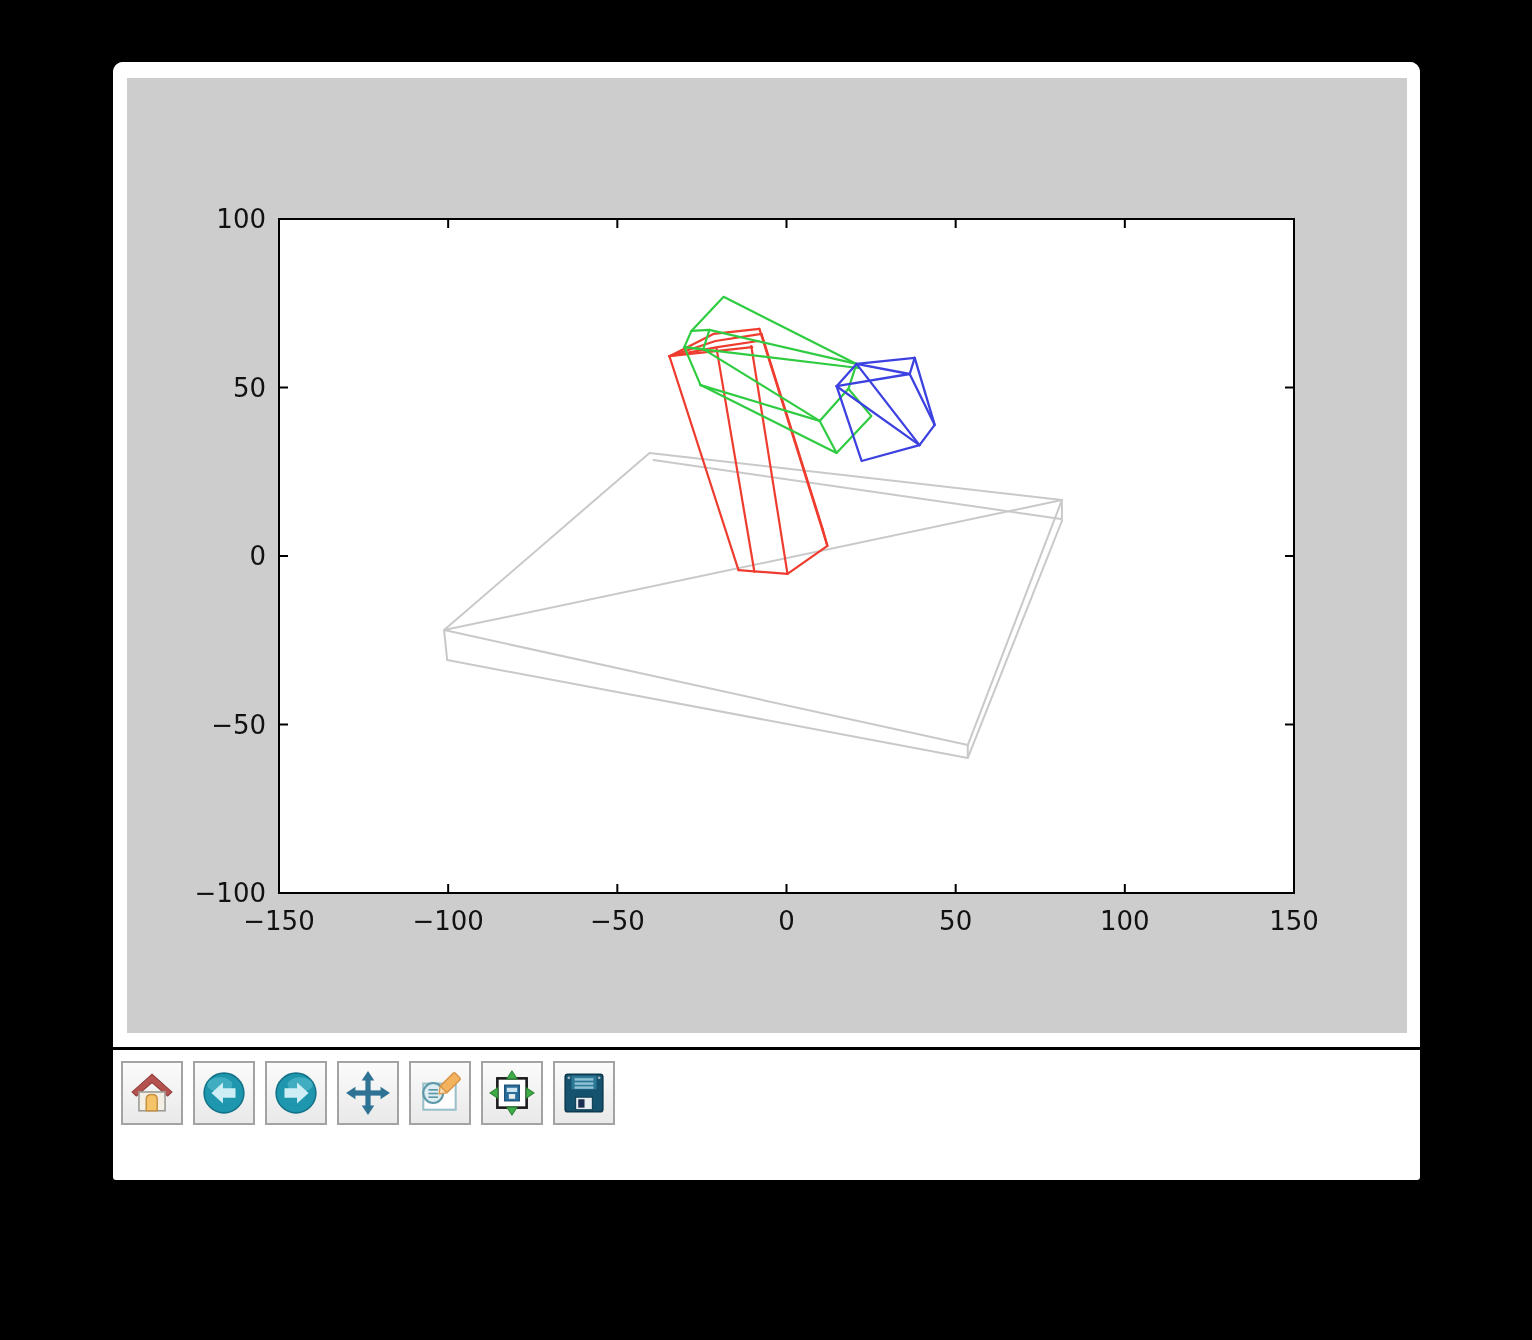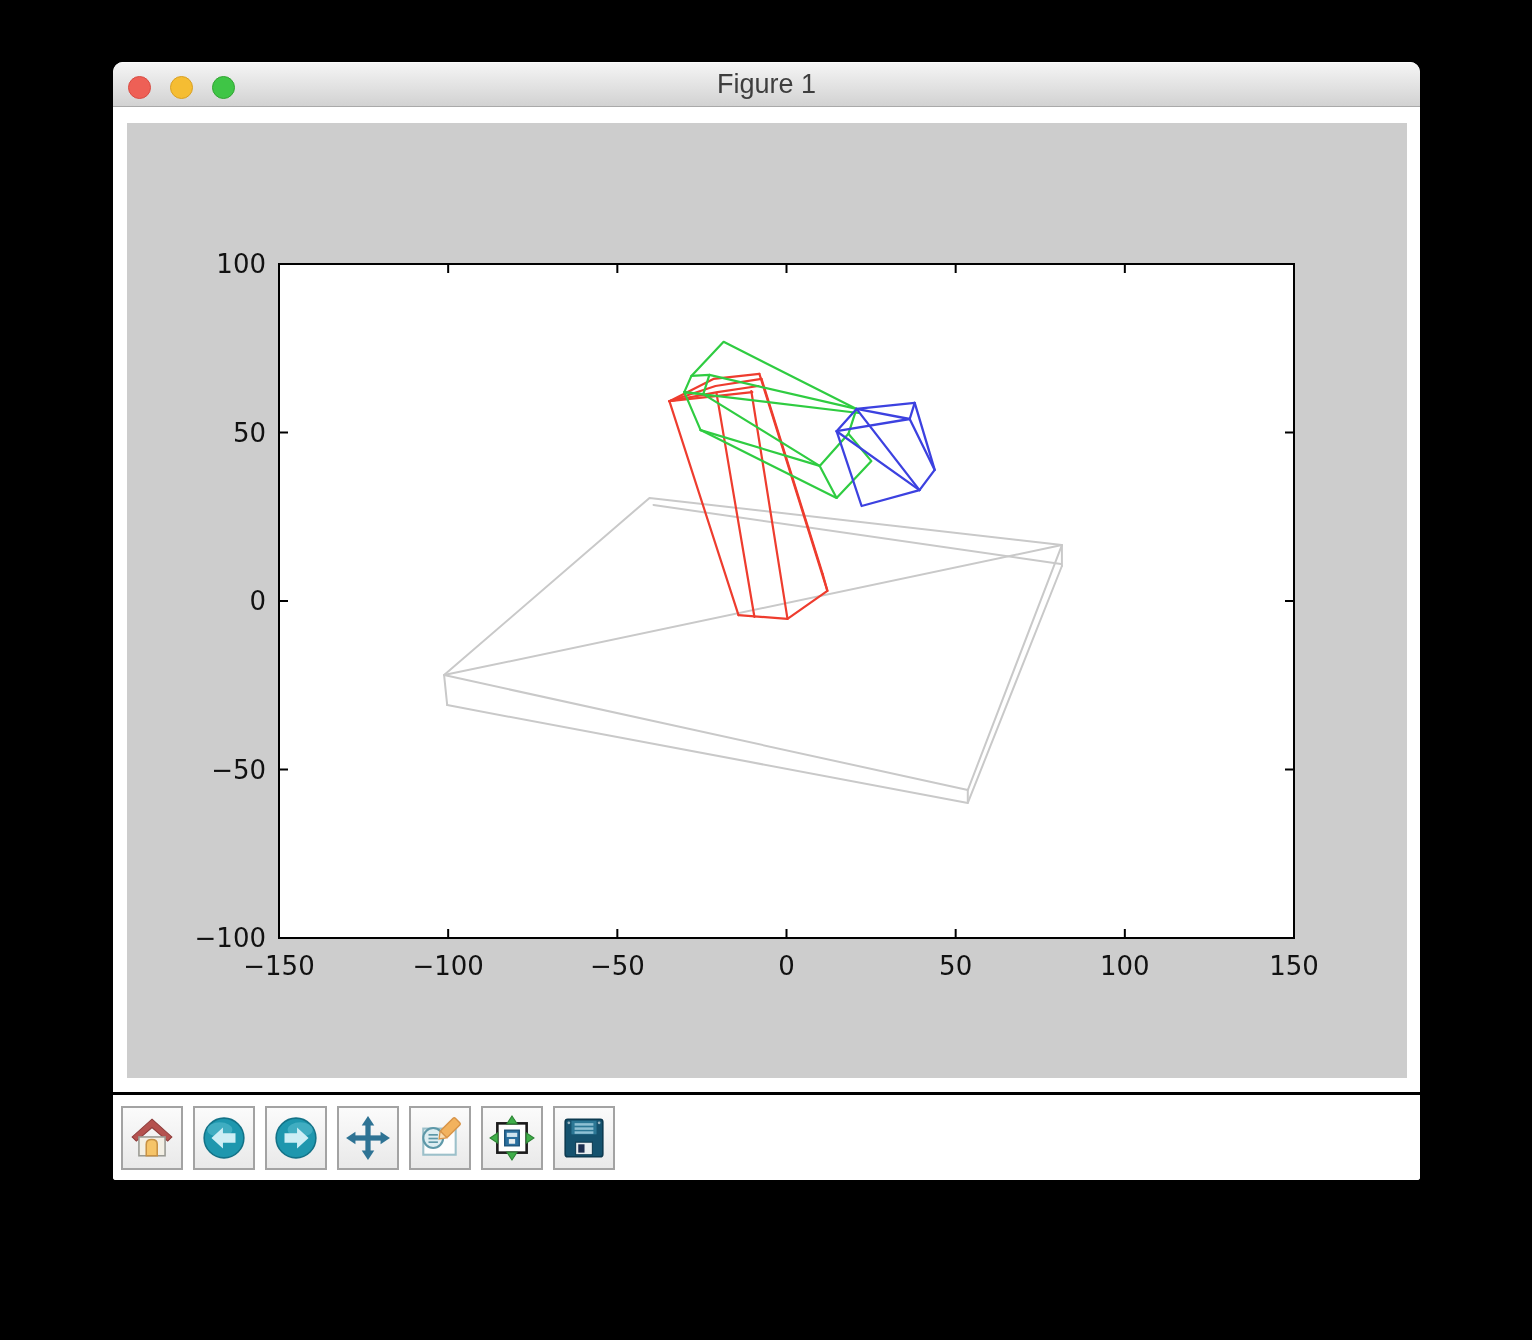--- a/index.html
+++ b/index.html
@@ -24,28 +24,20 @@
         border:2px solid #a3a3a3;box-sizing:border-box;display:flex;align-items:center;justify-content:center;
         padding:0;cursor:pointer;}
   .tbtn svg{width:46px;height:46px;display:block;}
   svg text{font-family:"DejaVu Sans","Liberation Sans",sans-serif;}
 </style>
 </head>
 <body>
 
 <div class="window">
 
-  <div class="titlebar">
-    <div class="traffic">
-      <div class="light red"></div>
-      <div class="light yellow"></div>
-      <div class="light green"></div>
-    </div>
-    <div class="titletext">Figure 1</div>
-  </div>
 
   <div class="canvas">
     <div class="figure">
       <svg id="plot-svg" width="1280" height="955" viewBox="0 0 1280 955">
           <rect x="152" y="141" width="1015" height="674" fill="#ffffff" stroke="none"></rect>
           <polyline points="317.1,552.1 522.5,374.9 934.9,422.1 840.8,667.1 317.1,552.1" fill="none" stroke="#c9c9c9" stroke-width="2" stroke-linejoin="round" stroke-linecap="round"></polyline>
           <polyline points="317.1,552.1 934.9,422.1" fill="none" stroke="#c9c9c9" stroke-width="2" stroke-linejoin="round" stroke-linecap="round"></polyline>
           <polyline points="317.1,552.1 320.2,582.1" fill="none" stroke="#c9c9c9" stroke-width="2" stroke-linejoin="round" stroke-linecap="round"></polyline>
           <polyline points="934.9,422.1 934.9,443.0" fill="none" stroke="#c9c9c9" stroke-width="2" stroke-linejoin="round" stroke-linecap="round"></polyline>
           <polyline points="840.8,667.1 840.8,679.9" fill="none" stroke="#c9c9c9" stroke-width="2" stroke-linejoin="round" stroke-linecap="round"></polyline>

